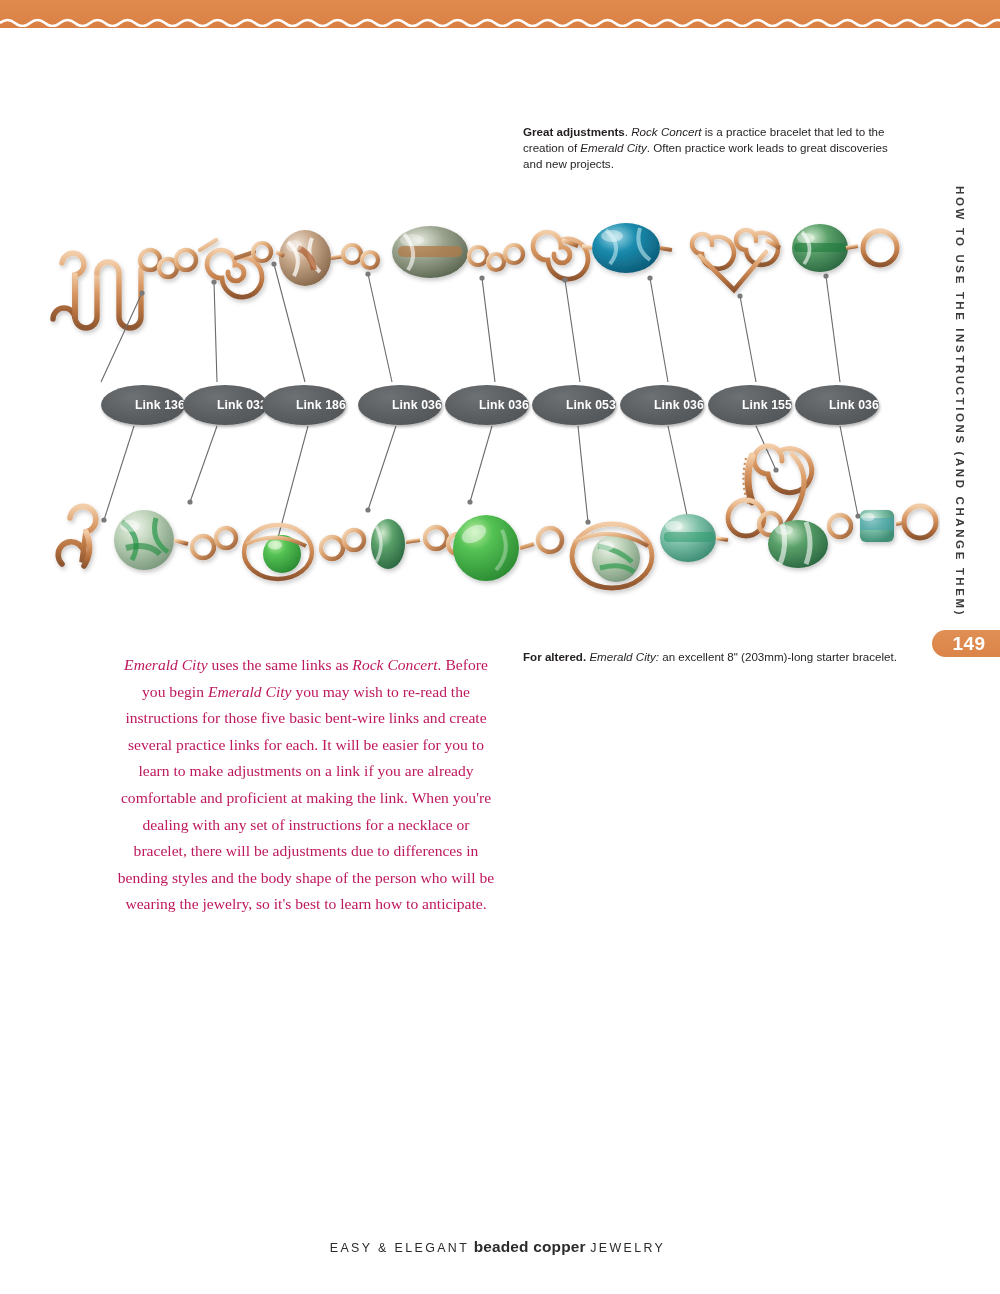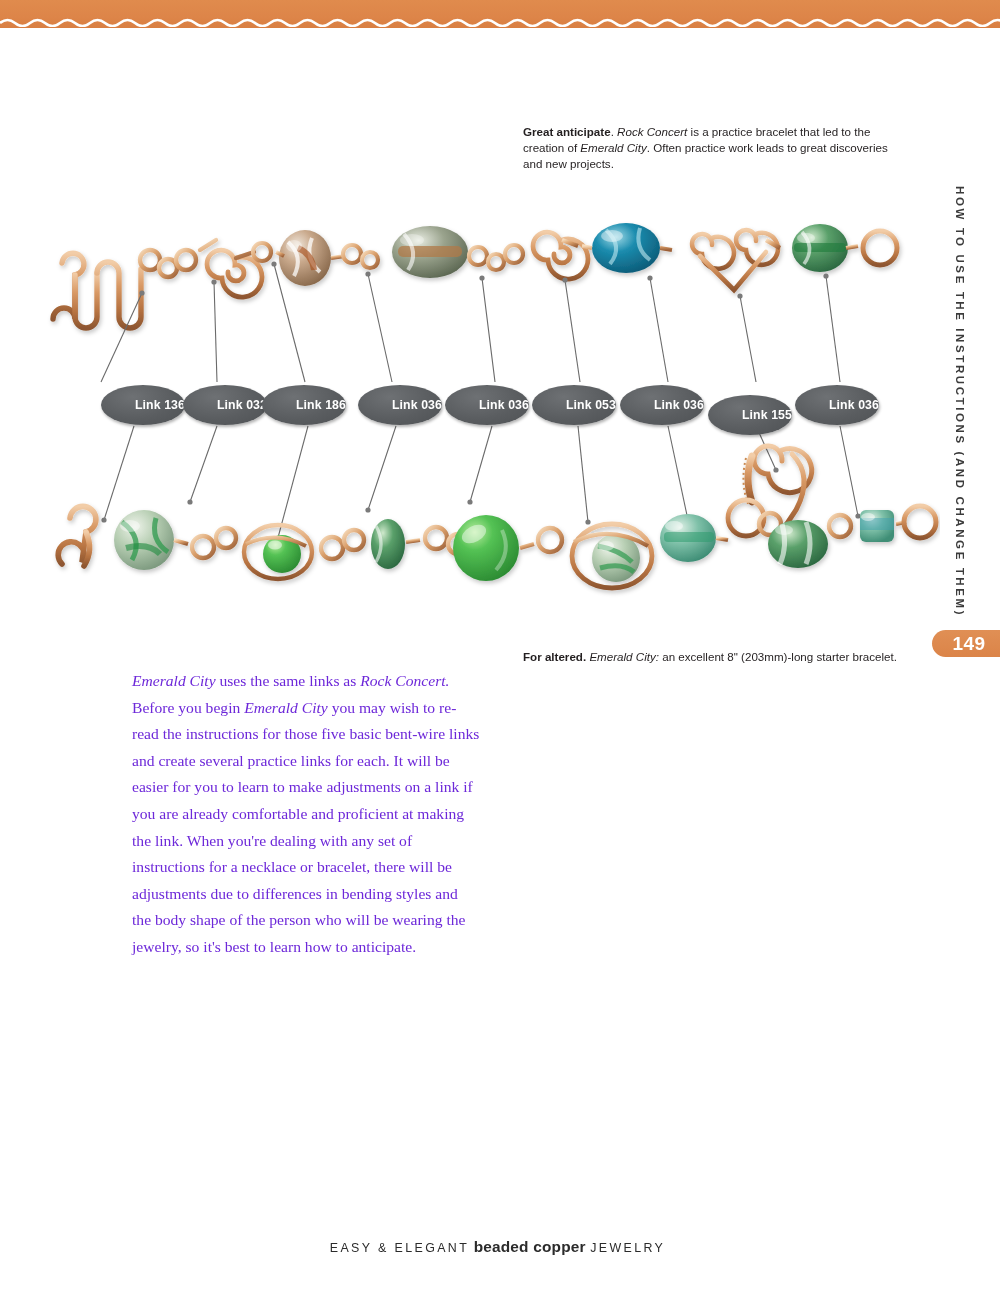--- a/index.html
+++ b/index.html
@@ -106,26 +106,26 @@
   }
   #article h2 {
     margin: 0 0 10px 0;
     font-size: 20px;
     font-weight: 700;
     letter-spacing: 0.6px;
     color: #1a1a1a;
     font-family: "Liberation Sans", sans-serif;
   }
   #article p {
-    margin: 16px;
+    margin: 0;
     font-family: "Liberation Serif", serif;
     font-size: 15.6px;
     line-height: 26.6px;
-    color: #6d28d9;
-    text-align: left;
+    color: #be185d;
+    text-align: center;
   }
   #article p.indent { text-indent: 22px; }
   #article p i { font-style: italic; }
 
   
   #footer {
     position: absolute;
     left: 0; top: 1238px;
     width: 995px;
     text-align: center;
@@ -163,21 +163,21 @@
 
 <div id="running-head">
   <div class="rh-text">HOW TO USE THE INSTRUCTIONS (AND CHANGE THEM)</div>
 </div>
 
 <div id="page-tab">
   <span class="num">149</span>
 </div>
 
 <div class="caption" id="caption-top">
-  <b>Great anticipate</b><span>. </span><i>Rock Concert</i><span> is a practice bracelet that led to the creation of </span><i>Emerald City</i><span>. Often practice work leads to great discoveries and new projects.</span>
+  <b>Great adjustments</b><span>. </span><i>Rock Concert</i><span> is a practice bracelet that led to the creation of </span><i>Emerald City</i><span>. Often practice work leads to great discoveries and new projects.</span>
 </div>
 
 <div id="artwork">
   <svg width="900" height="420" viewBox="0 0 900 420">
     <defs>
       <linearGradient id="cu" x1="0" y1="0" x2="0" y2="1">
         <stop offset="0%" stop-color="#f2cda8"></stop>
         <stop offset="35%" stop-color="#d99a66"></stop>
         <stop offset="70%" stop-color="#b87442"></stop>
         <stop offset="100%" stop-color="#8e5630"></stop>
@@ -428,21 +428,21 @@
     </div>
     <div class="callout" style="left: 445px; top: 385px;">
       <span>Link 036</span>
     </div>
     <div class="callout" style="left: 532px; top: 385px;">
       <span>Link 053</span>
     </div>
     <div class="callout" style="left: 620px; top: 385px;">
       <span>Link 036</span>
     </div>
-    <div class="callout" style="left: 708px; top: 395px;">
+    <div class="callout" style="left: 708px; top: 385px;">
       <span>Link 155</span>
     </div>
     <div class="callout" style="left: 795px; top: 385px;">
       <span>Link 036</span>
     </div>
   </div>
 
 <div class="caption" id="caption-bottom">
   <b>For altered.</b>
   <i>Emerald City:</i><span> an excellent 8" (203mm)-long starter bracelet.</span>

